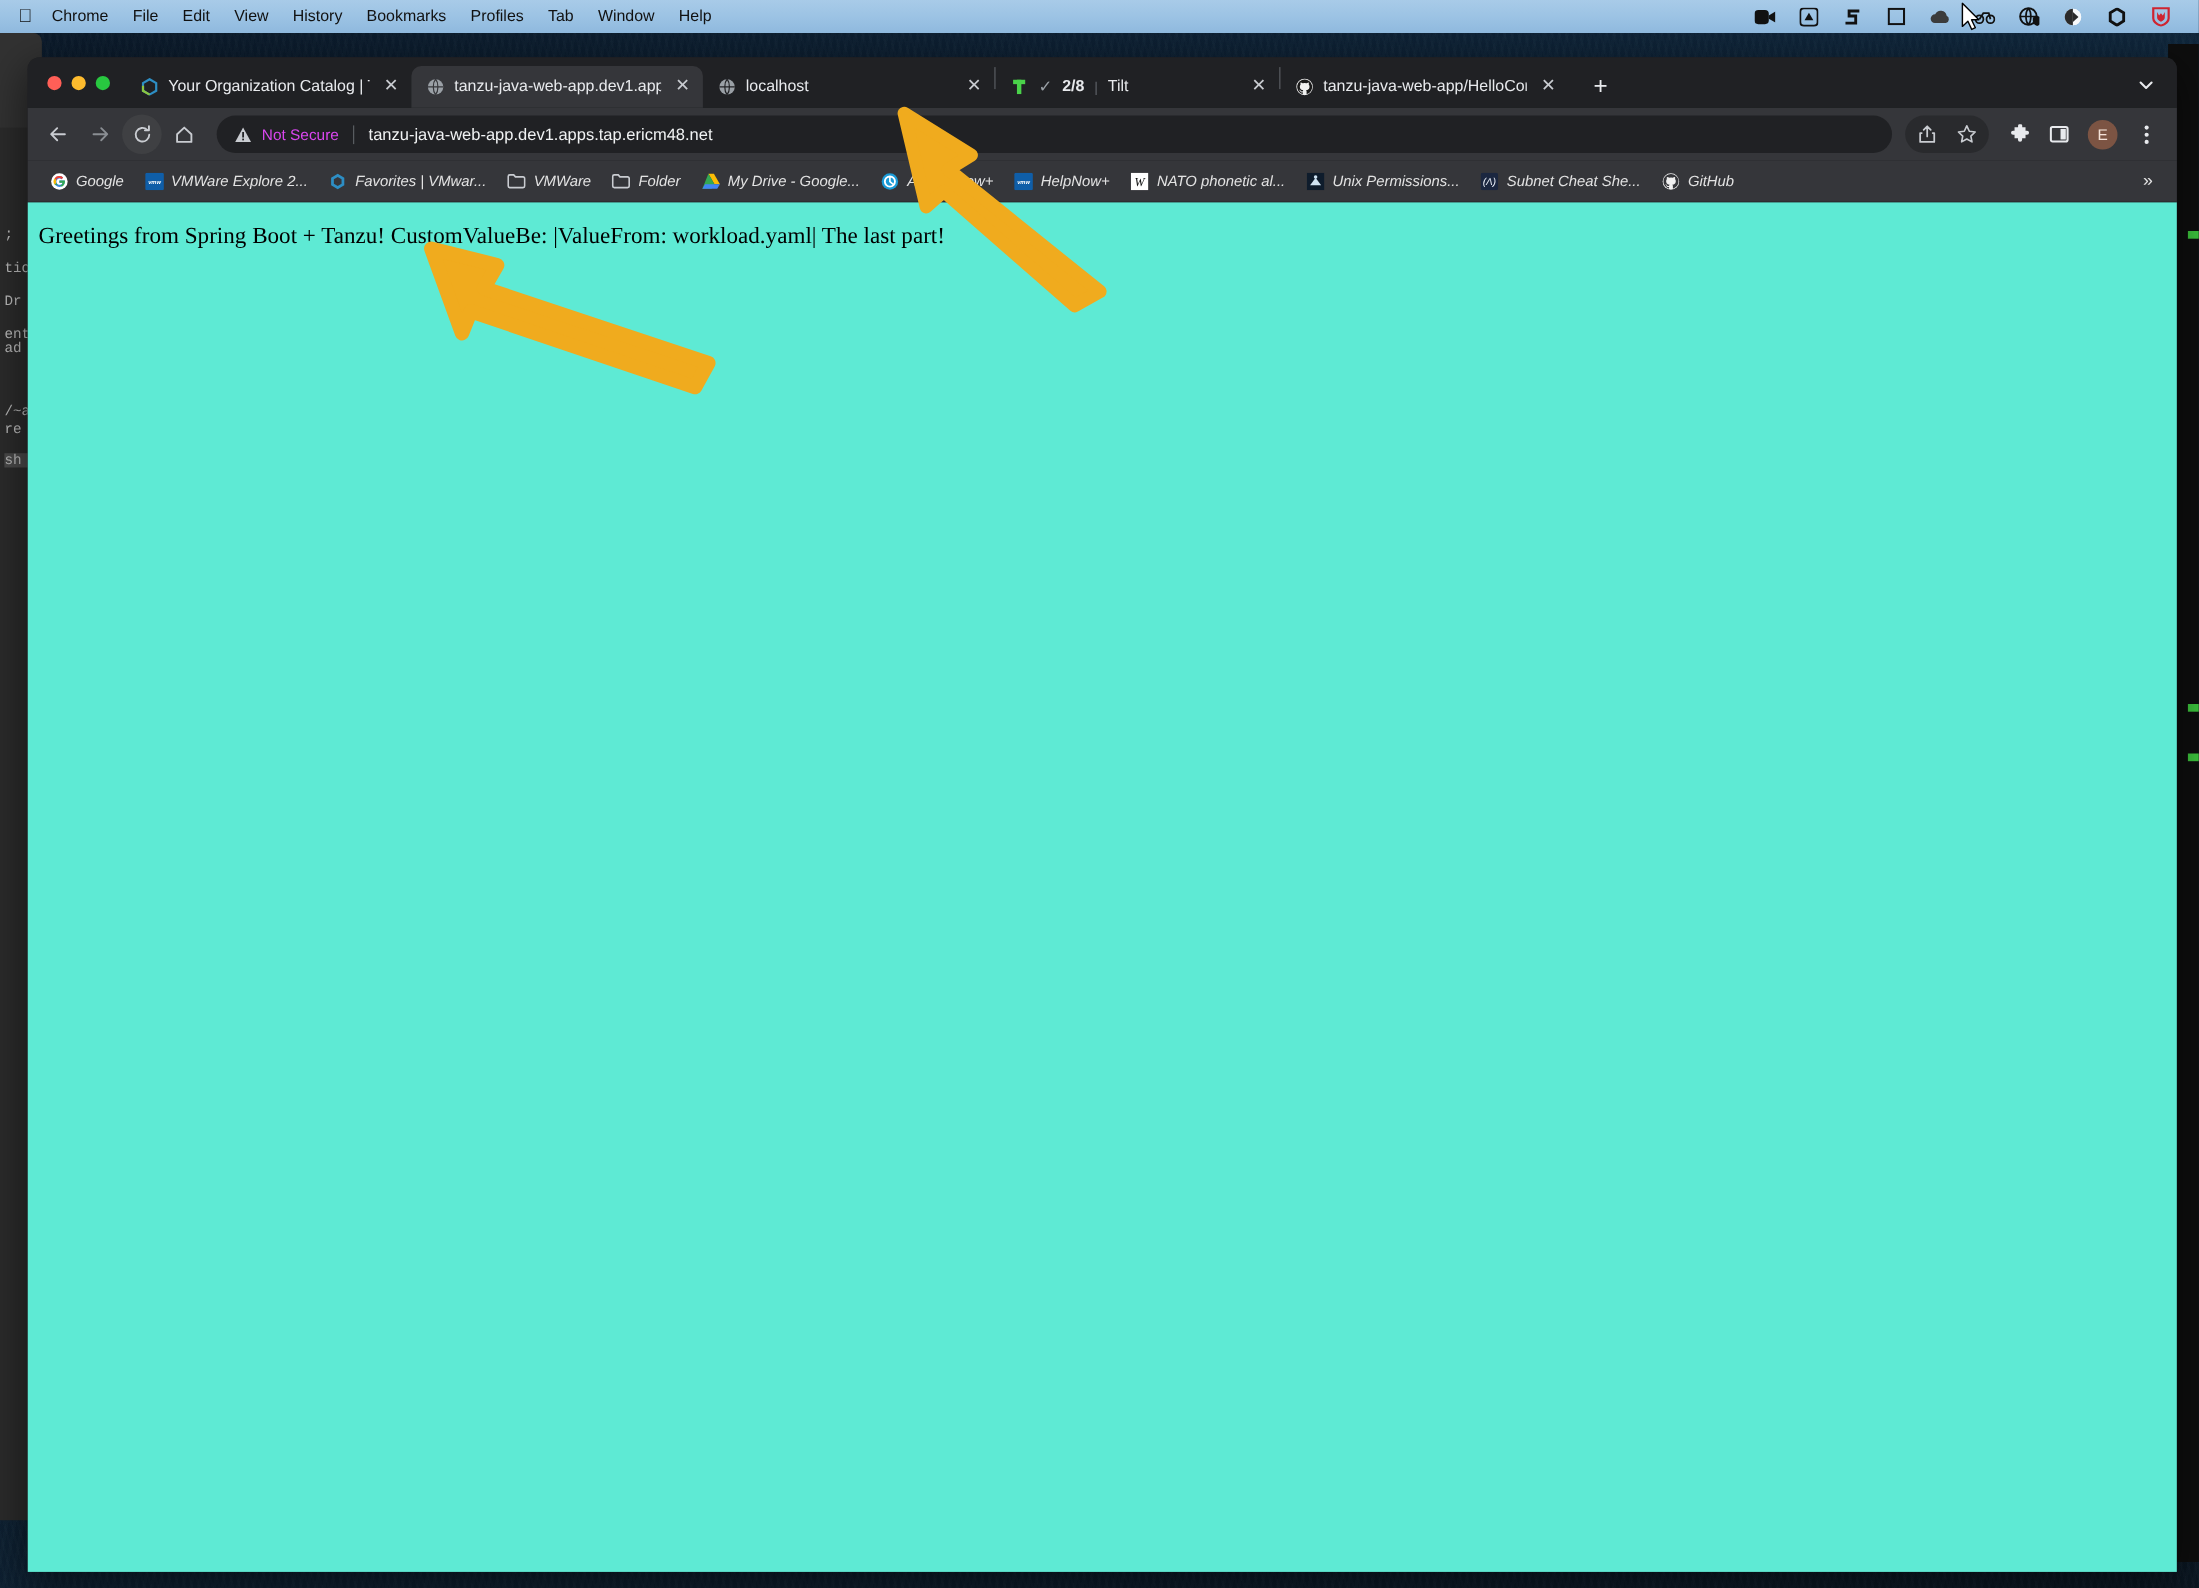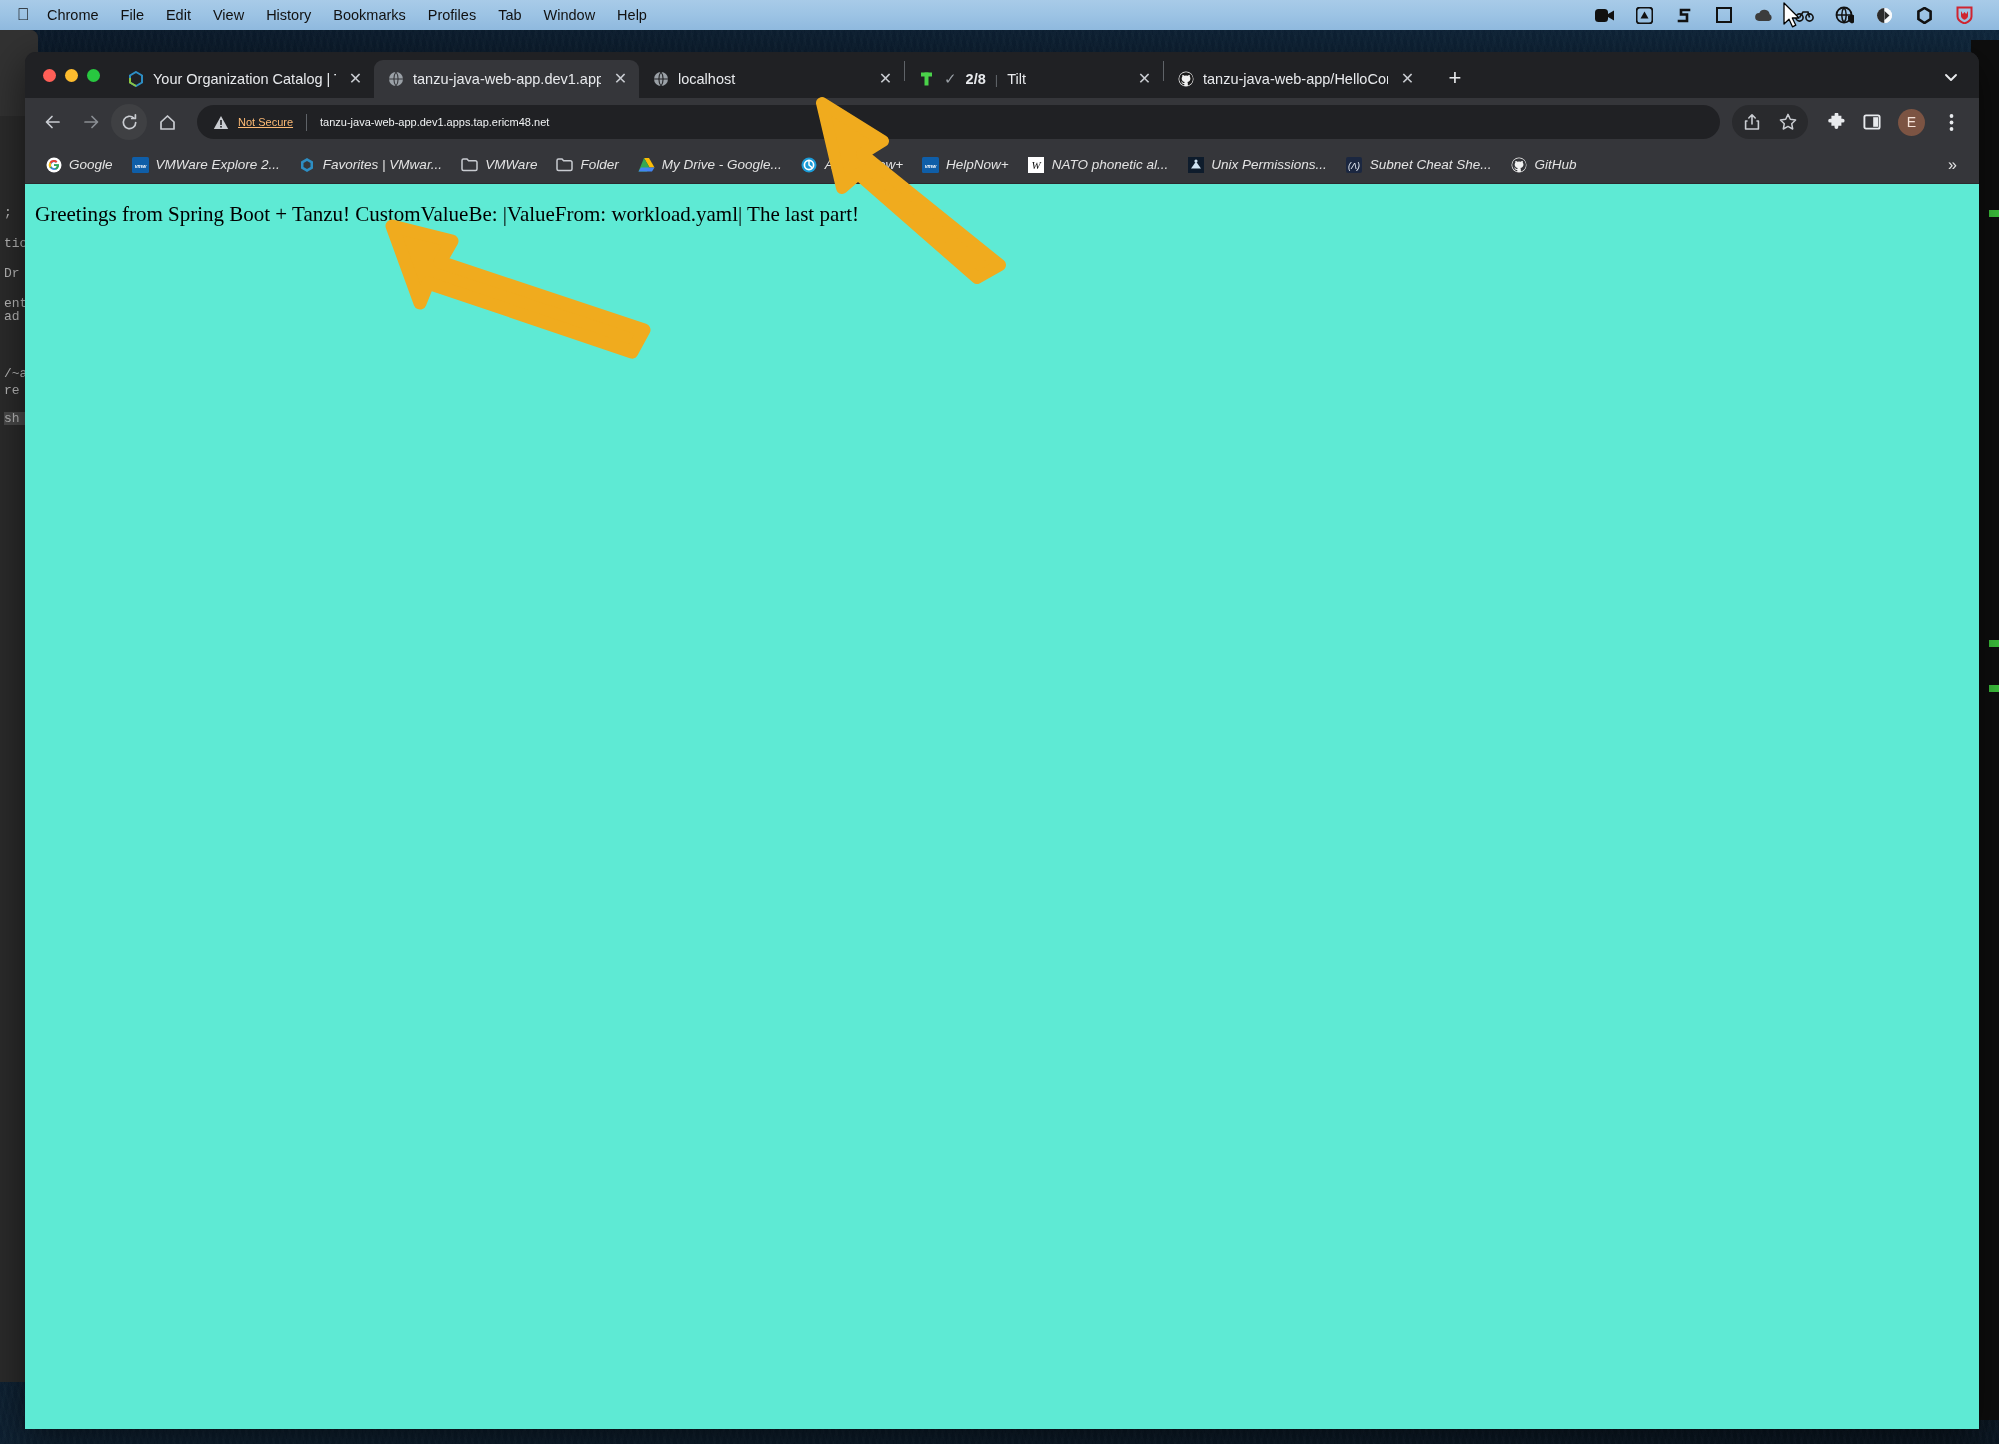--- a/index.html
+++ b/index.html
@@ -131,25 +131,25 @@
   }
   .tb-btn.circled { background: #3f4043; }
   #omnibox {
     flex: 1 1 auto; height: 34px; background: #202124;
     border-radius: 17px; margin: 0 10px;
     display: flex; align-items: center; padding: 0 16px; gap: 9px;
     min-width: 0;
   }
   #omnibox .warn-icon { color: #c9ccd1; flex: 0 0 auto; display:flex; }
   #omnibox .not-secure {
-    font-size: 11px; color: #fdba74; white-space: nowrap; flex: 0 0 auto; text-decoration: underline;
+    font-size: 14px; color: #d946ef; white-space: nowrap; flex: 0 0 auto;
   }
   #omnibox .vline { width: 1px; height: 17px; background: #5f6368; flex: 0 0 1px; margin: 0 4px; }
   #omnibox .url {
-    font-size: 11px; color: #f1f3f4; white-space: nowrap; overflow: hidden;
+    font-size: 15px; color: #f1f3f4; white-space: nowrap; overflow: hidden;
     flex: 1 1 auto;
   }
   .tb-right { display: flex; align-items: center; gap: 0; flex: 0 0 auto; }
   .tb-pill {
     display: flex; align-items: center; background: #292a2d;
     border-radius: 18px; height: 34px; padding: 0 2px; margin-right: 10px;
   }
   #profile-avatar {
     width: 27px; height: 27px; border-radius: 50%; background: #7c5443;
     color: #f5e2d8; font-size: 14px; display: flex; align-items: center; justify-content: center;

